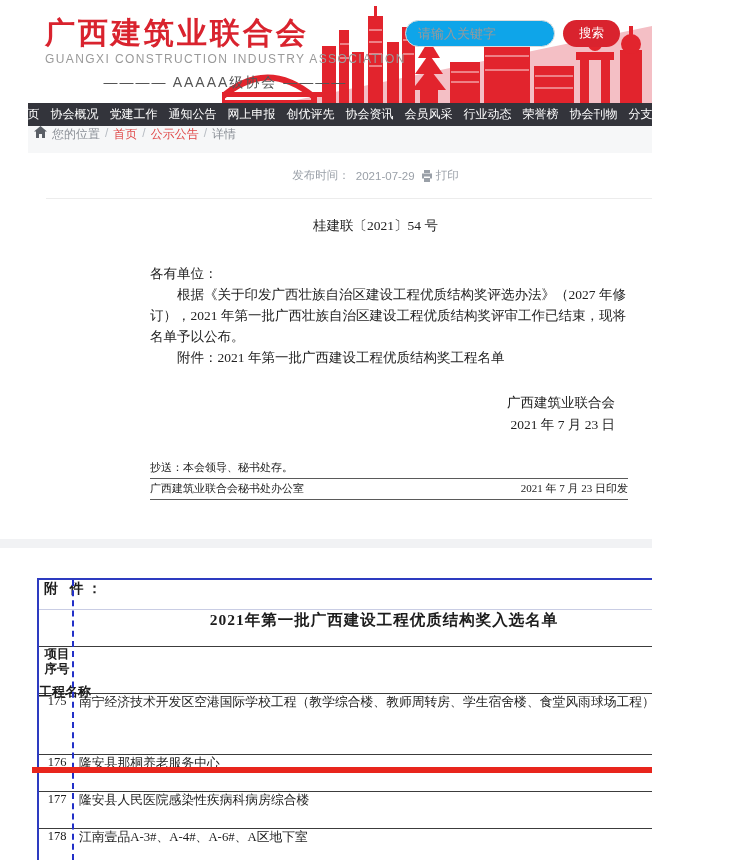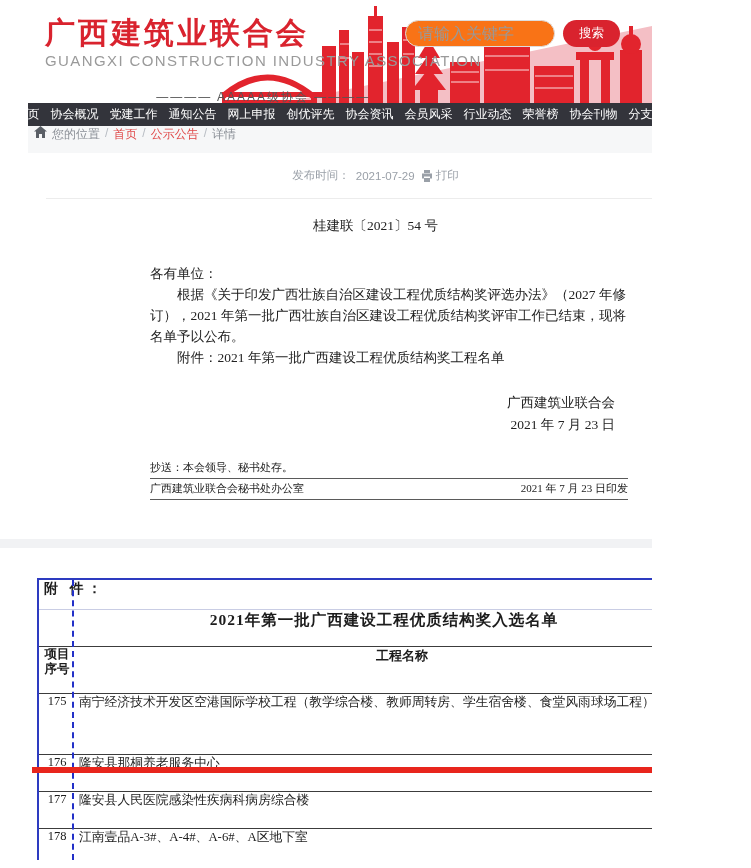--- a/index.html
+++ b/index.html
@@ -6,24 +6,24 @@
   html,body { background:#fff; }
   body { width:751px; font-family:"Liberation Sans", sans-serif; color:#333; }
   .page { position:relative; width:652px; height:868px; overflow:hidden; background:#fff; }
   .container { margin:0 28px; width:695px; }
 
   
   .site-header { position:relative; height:103px; overflow:hidden; background:#fff; }
   .banner-art { position:absolute; right:0; top:0; width:430px; height:103px; }
   .logo { position:absolute; left:45px; top:16px; }
   .logo-title { color:#d9232e; font-size:30px; font-weight:bold; letter-spacing:3px; line-height:34px; }
-  .logo-sub { color:#9a9a9a; font-size:15px; letter-spacing:1.4px; margin-top:2px; }
-  .logo-badge { color:#555; font-size:12px; letter-spacing:2px; margin-top:20px; text-align:center; }
+  .logo-sub { color:#9a9a9a; font-size:12px; letter-spacing:1.4px; margin-top:2px; }
+  .logo-badge { color:#555; font-size:14px; letter-spacing:2px; margin-top:8px; text-align:center; }
   .search-wrap { position:absolute; right:32px; top:20px; display:flex; align-items:center; gap:8px; z-index:6; }
-  .search-input { width:150px; height:27px; border:1px solid #ddd; border-radius:14px; padding:4px 12px; font-size:16px; color:#333; outline:none; background:#f97316; }
+  .search-input { width:150px; height:27px; border:1px solid #ddd; border-radius:14px; padding:4px 12px; font-size:13px; color:#333; outline:none; background:#0ea5e9; }
   .search-input::placeholder { color:#999; }
   .search-btn { height:27px; padding:0 16px; border:none; border-radius:14px; background:#d9232e; color:#fff; font-size:12.5px; cursor:pointer; }
 
   
   .nav-bar { height:23px; background:#33343b; display:flex; align-items:center; justify-content:center; gap:11px; }
   .nav-item { color:#fff; font-size:12px; text-decoration:none; white-space:nowrap; cursor:pointer; }
 
   
   .crumb-bar { height:27px; background:#f6f7f8; display:flex; align-items:flex-start; font-size:12px; color:#8a8f96; padding:0 6px; gap:5px; }
   .crumb-bar .sep { color:#b7bcc2; }
@@ -49,21 +49,21 @@
   .band { height:9px; background:#f1f2f4; }
 
   
   .sheet { position:relative; height:322px; background:#fff; }
   .sheet-table { position:relative; margin:30px 18px 0 37px; width:694px;
     border-top:2px solid #2d3bc0; border-left:2px solid #2d3bc0; border-right:2px solid #7adcc3;
     font-family:"Liberation Serif","DejaVu Serif",serif; color:#1c1c1c; }
   .s-row { display:flex; align-items:flex-start; border-bottom:1px solid #3c3c3c; }
   .s-row.corner { height:30px; border-bottom:1px solid #c9cde4; font-weight:bold; font-size:14px; padding-left:5px; letter-spacing:4px; }
   .s-row.title { height:37px; justify-content:center; font-weight:bold; font-size:15.5px; letter-spacing:1px; }
-  .s-row.head { height:47px; font-weight:bold; }
+  .s-row.head { height:47px; font-weight:bold;flex-direction:column; }
   .c1 { width:36px; flex:0 0 36px; text-align:center; font-size:12.5px; line-height:1.2; }
   .c2 { flex:1; font-size:12.8px; padding-left:4px; }
   .c2.center { text-align:center; padding-left:0; font-size:13px; }
   .s-row.r175 { height:61px; }
   .s-row.r37 { height:37px; }
   .s-row.last { height:31px; border-bottom:none; }
   .pagebreak-line { position:absolute; left:33px; top:0; bottom:0; border-left:2px dashed #2330c8; z-index:4; pointer-events:none; }
   .red-underline { position:absolute; left:32px; top:189px; width:668px; height:6px; background:#e8251c; z-index:5; }
 </style>
 </head>

